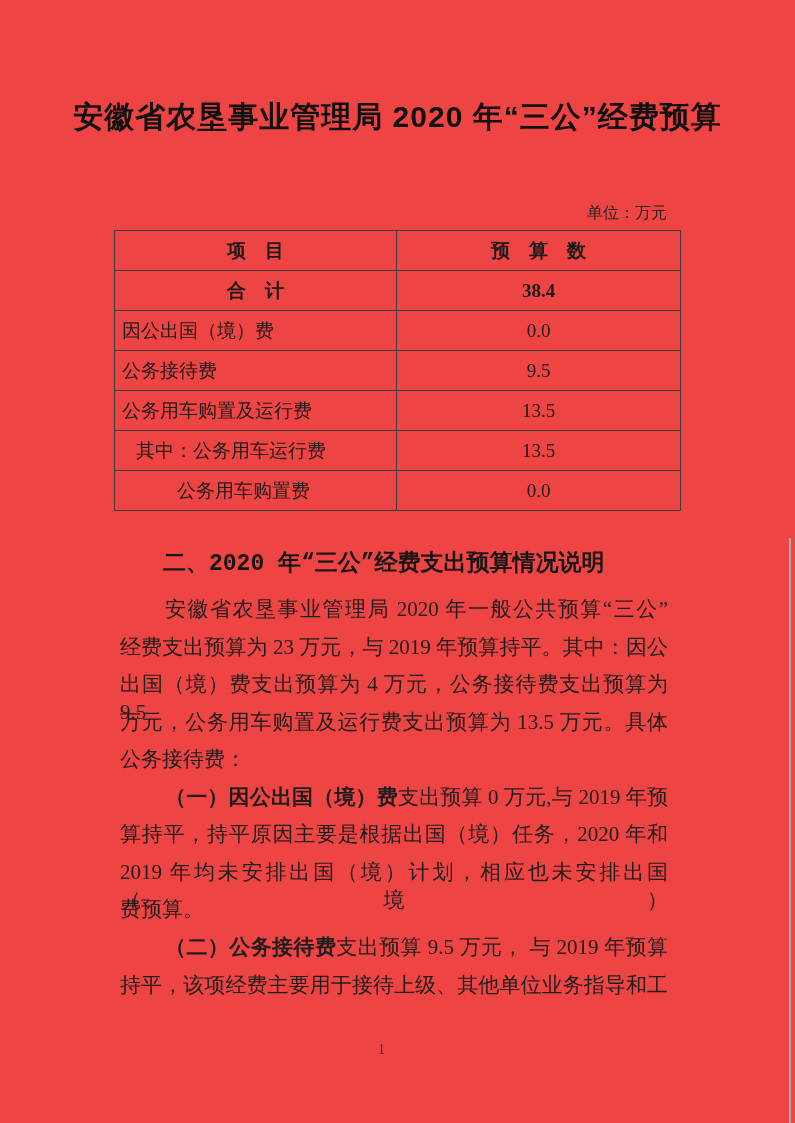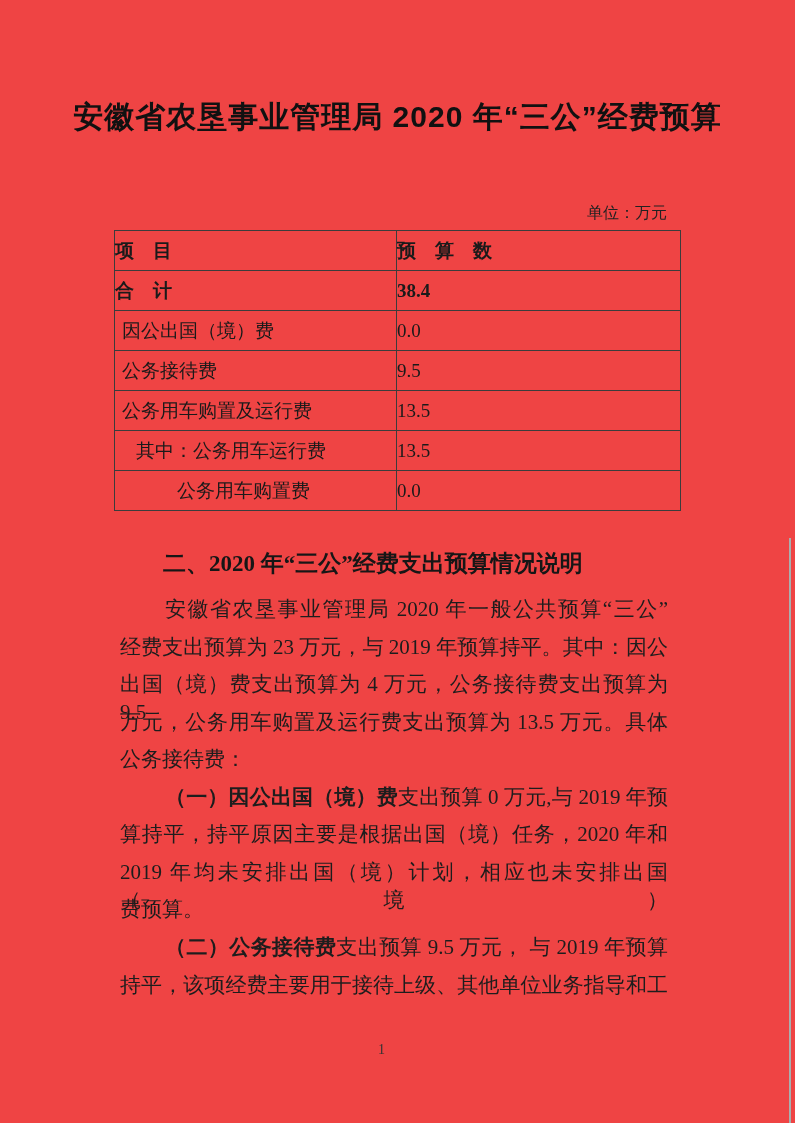--- a/index.html
+++ b/index.html
@@ -44,28 +44,28 @@
   }
   .budget-table td{
     border:1.6px solid #3c3c3c;
     height:39px;
     padding:0;
     vertical-align:middle;
     background:transparent;
   }
   .budget-table .col-item{width:281px;}
   .budget-table .col-val{width:283px;}
-  .cell-center{text-align:left;}
+  .cell-center{text-align:center;}
   .cell-bold{font-weight:700;}
   .pad-0{padding-left:7px !important;text-align:left;}
   .pad-1{padding-left:21px !important;text-align:left;}
   .pad-2{padding-left:62px !important;text-align:left;}
   .sec2-heading{
     position:absolute;top:551px;left:163px;
-    font-family:Liberation Serif, serif;
+    font-family:Liberation Mono, monospace;
     font-weight:700;
     font-size:23px;line-height:26px;
     color:#161616;
   }
   .bline{
     position:absolute;left:120px;width:548px;height:32px;
     font-size:21px;line-height:28px;
     text-align:justify;
     text-align-last:justify;
     color:#1d1d1d;

